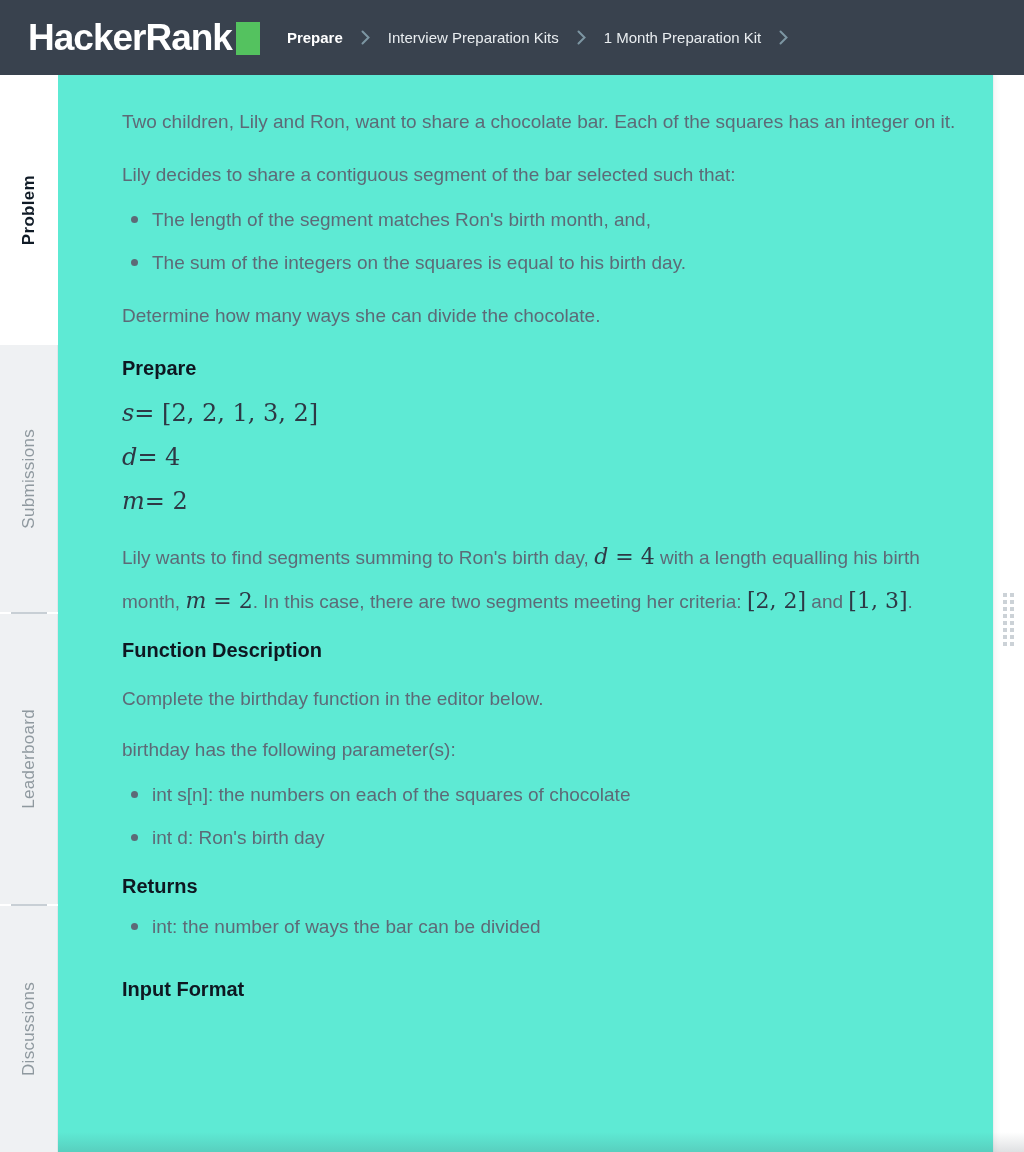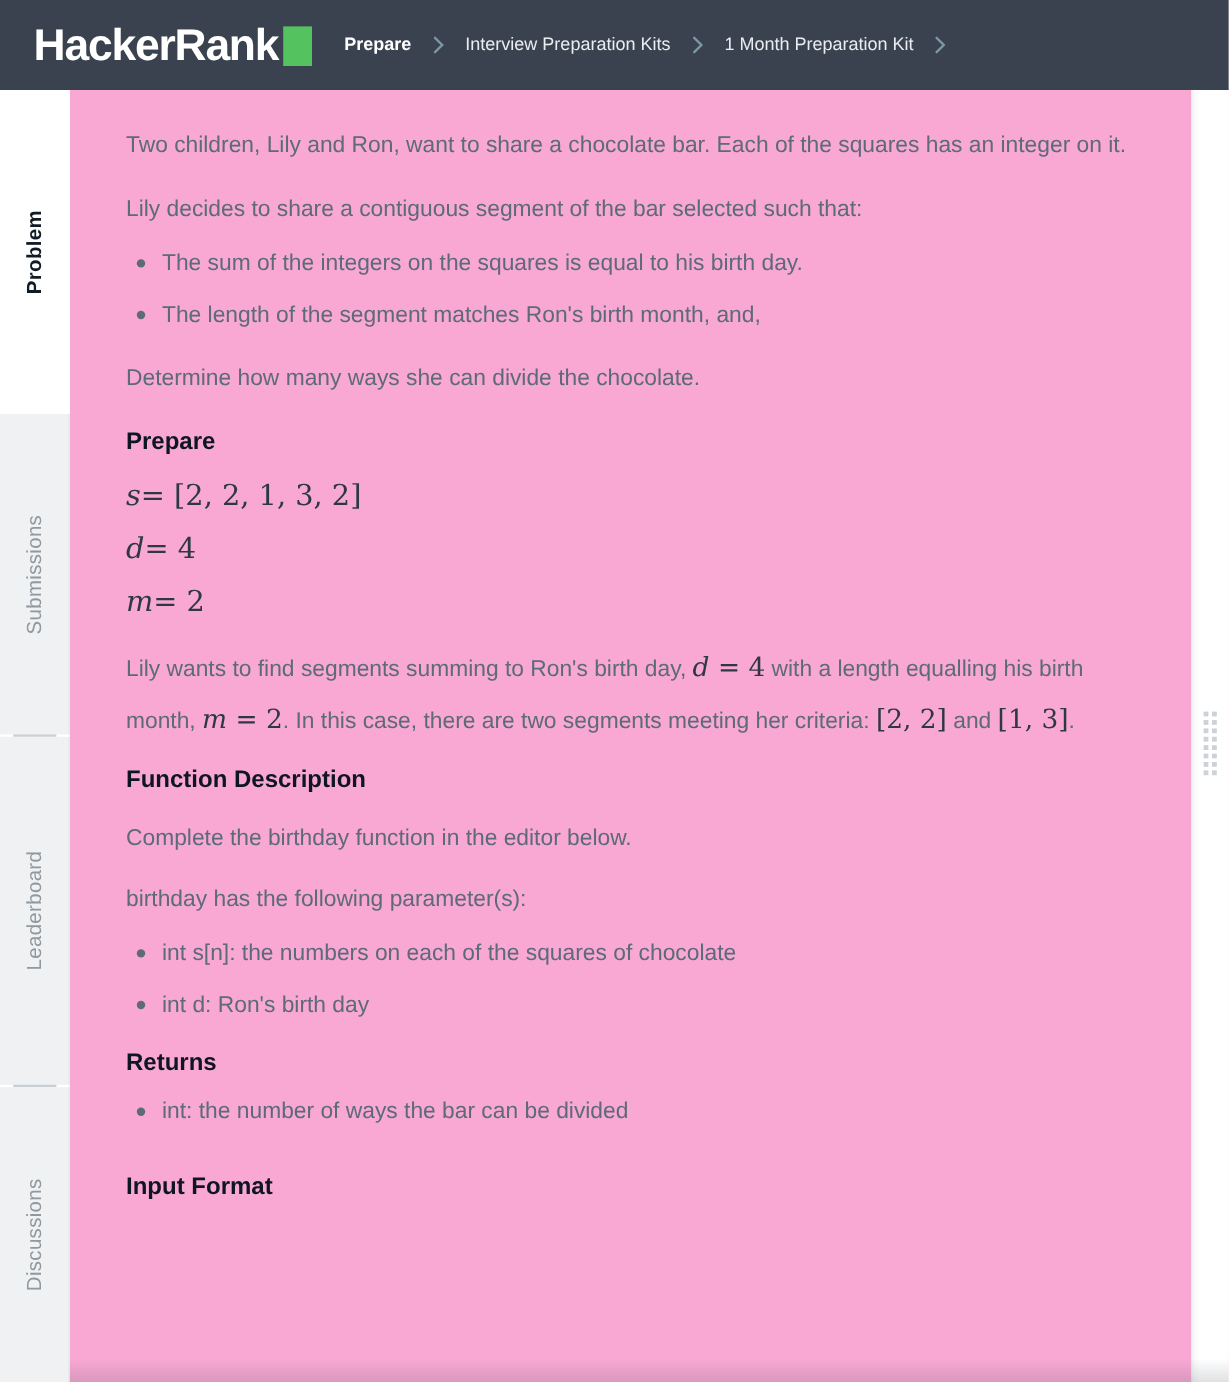--- a/index.html
+++ b/index.html
@@ -36,21 +36,21 @@
   .vtab span {
     writing-mode:vertical-rl; transform:rotate(180deg);
     font-size:17px; color:#8f999f; letter-spacing:.3px;
   }
   .vtab.active { background:#ffffff; border-right:none; }
   .vtab.active span { color:#101b26; font-weight:700; }
   .tab-divider { position:absolute; left:11px; width:36px; border-top:2px solid #c8cfd5; }
 
   
   .content {
-    flex:1; background:#f9a8d4; padding:25px 30px 0 47px; overflow:hidden;
+    flex:1; background:#5eead4; padding:25px 30px 0 64px; overflow:hidden;
     color:#5d6a77; font-size:19px; line-height:43px;
   }
   .content p { max-width:862px; }
   .h-bold { color:#0e1721; font-size:20px; font-weight:700; line-height:26px; }
   #p2 { margin-top:10px; }
   ul { list-style:none; margin:2px 0 0; }
   li { position:relative; padding-left:30px; line-height:43px; max-width:840px; }
   li::before {
     content:""; position:absolute; left:9px; top:18px; width:7px; height:7px;
     border-radius:50%; background:#5d6a77;
@@ -144,22 +144,22 @@
       <div class="tab-divider" style="top:829px;"></div>
       <div class="vtab" style="top:831px; height:246px;">
         <span>Discussions</span>
       </div>
     </aside>
 
     <main class="content">
       <p id="p1">Two children, Lily and Ron, want to share a chocolate bar. Each of the squares has an integer on it.</p>
       <p id="p2">Lily decides to share a contiguous segment of the bar selected such that:</p>
       <ul id="ul-criteria">
+        <li>The length of the segment matches Ron's birth month, and,</li>
         <li>The sum of the integers on the squares is equal to his birth day.</li>
-        <li>The length of the segment matches Ron's birth month, and,</li>
       </ul>
       <p id="p3">Determine how many ways she can divide the chocolate.</p>
 
       <div id="h-example" class="h-bold">Prepare</div>
       <div class="mathblock">
         <div class="mline">
             <i class="mvar">s</i>
             <span> = [2, 2, 1, 3, 2]</span>
           </div>
         <div class="mline">

